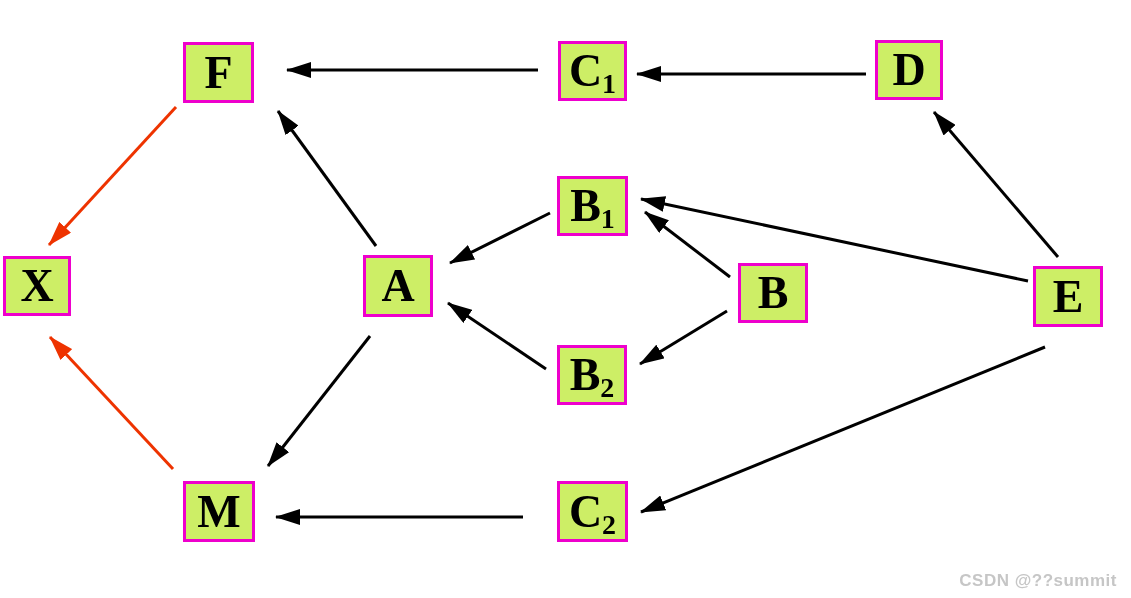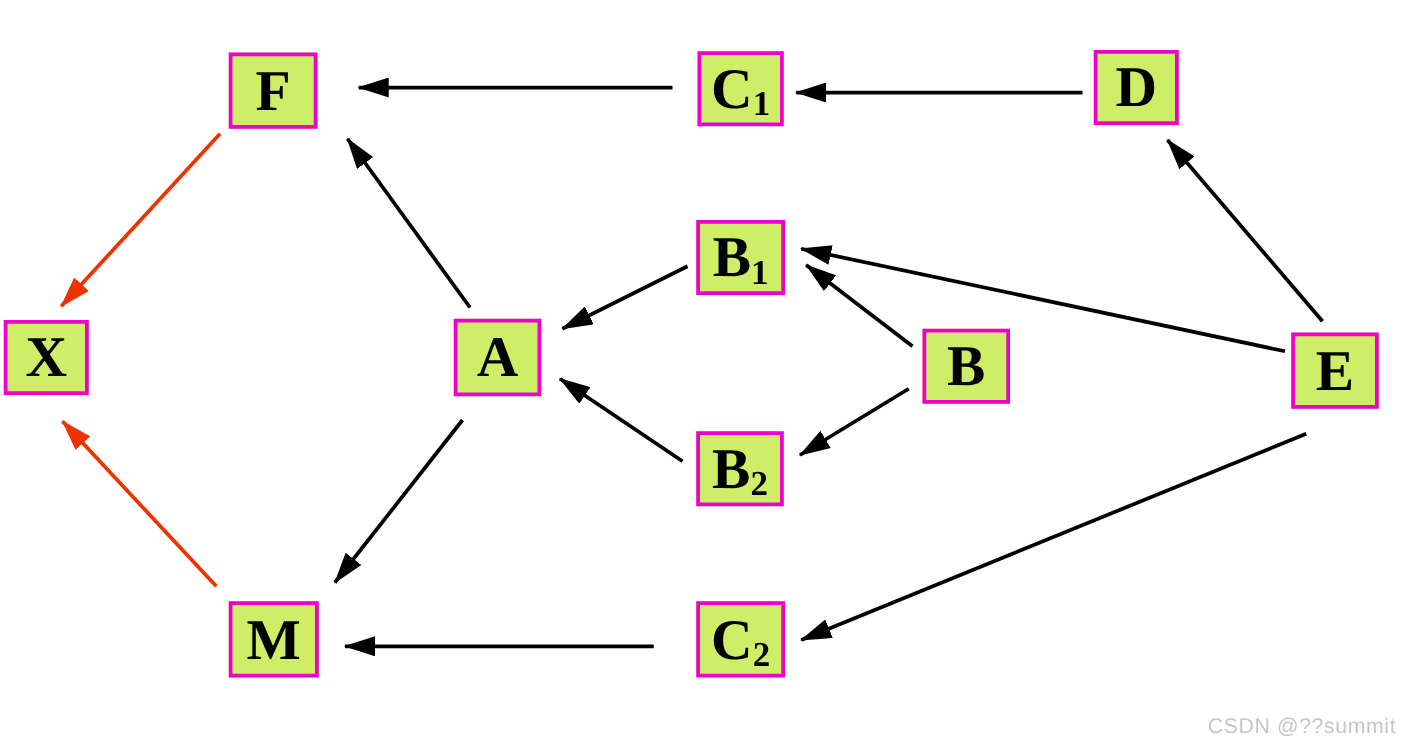--- a/index.html
+++ b/index.html
@@ -37,20 +37,21 @@
     top:13px;
   }
   .watermark{
     position:absolute;
     right:14px;
     bottom:7px;
     font-family:"Liberation Sans","DejaVu Sans",sans-serif;
     font-size:17px;
     color:#c6c6c6;
     letter-spacing:0.5px;
+    font-weight:bold;
   }
 </style>
 </head>
 <body>
 
 <div class="canvas">
 
   <svg class="edges" viewBox="0 0 1131 598" xmlns="http://www.w3.org/2000/svg">
     <defs>
       <marker id="arrow-black" markerUnits="userSpaceOnUse" markerWidth="26" markerHeight="16" refX="24" refY="8" orient="auto">

